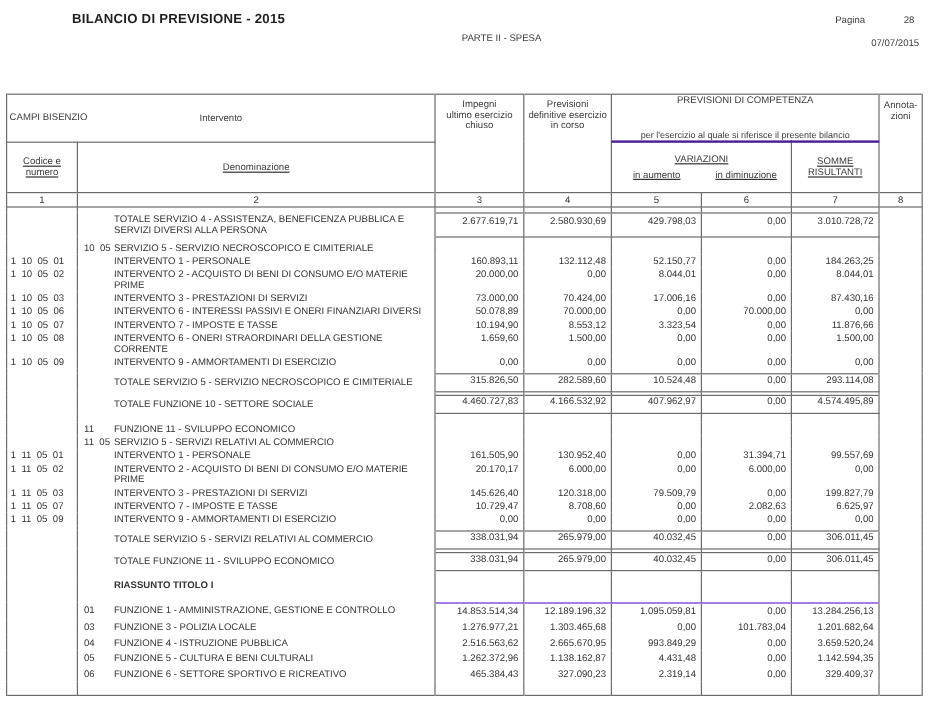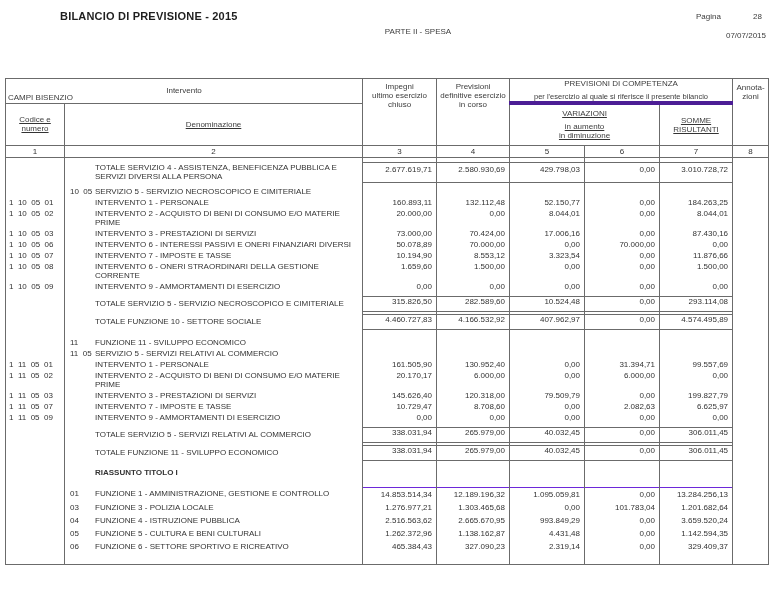--- a/index.html
+++ b/index.html
@@ -17,28 +17,28 @@
   .entity{position:absolute;top:61px;left:8px;font-size:8px;color:#3c3c3c;margin-top:32px;}
 
   
   table.budget{position:absolute;top:78px;left:5px;width:763px;
                border-collapse:collapse;table-layout:fixed;
                font-size:8px;color:#333;border:1px solid #6b6b6b;}
   th,td{border-left:1px solid #6b6b6b;border-right:1px solid #6b6b6b;
         padding:0;font-weight:normal;}
   thead th{text-align:center;vertical-align:middle;line-height:9px;color:#3c3c3c;}
   .h-int{height:17px;border-bottom:1px solid #6b6b6b;}
-  .h-comp{border-bottom:4px solid #4c1d95;}
-  .comp-s{font-size:7.5px;margin-top:4px;}
+  .h-comp{border-bottom:2px solid #4c1d95;}
+  .comp-s{font-size:7.5px;margin-top:20px;}
   .h-c3,.h-c4{vertical-align:top;padding-top:3px;white-space:pre-line;}
   .h-ann{vertical-align:top;padding-top:4px;white-space:pre-line;}
   .h-cod,.h-som{white-space:pre-line;}
   .r2{height:42px;text-decoration:underline;}
   .h-var .var-t{margin-bottom:4px;}
-  .var-row{display:flex;flex-direction:column;}
+  .var-row{display:flex;}
   .var-row span{flex:1;text-align:center;}
   tr.colnum td{border-top:1px solid #6b6b6b;border-bottom:1px solid #6b6b6b;
                text-align:center;height:11px;line-height:11px;}
 
   tbody td{line-height:9px;padding-top:1px;padding-bottom:1px;vertical-align:top;}
   .c-code{white-space:pre;padding-left:3px;}
   .c-den{padding-left:5px;}
   .sc{display:inline-block;width:25px;white-space:pre;vertical-align:top;}
   .tx{display:inline-block;white-space:pre-line;vertical-align:top;max-width:258px;}
   .c-num{text-align:right;padding-right:4px;}

